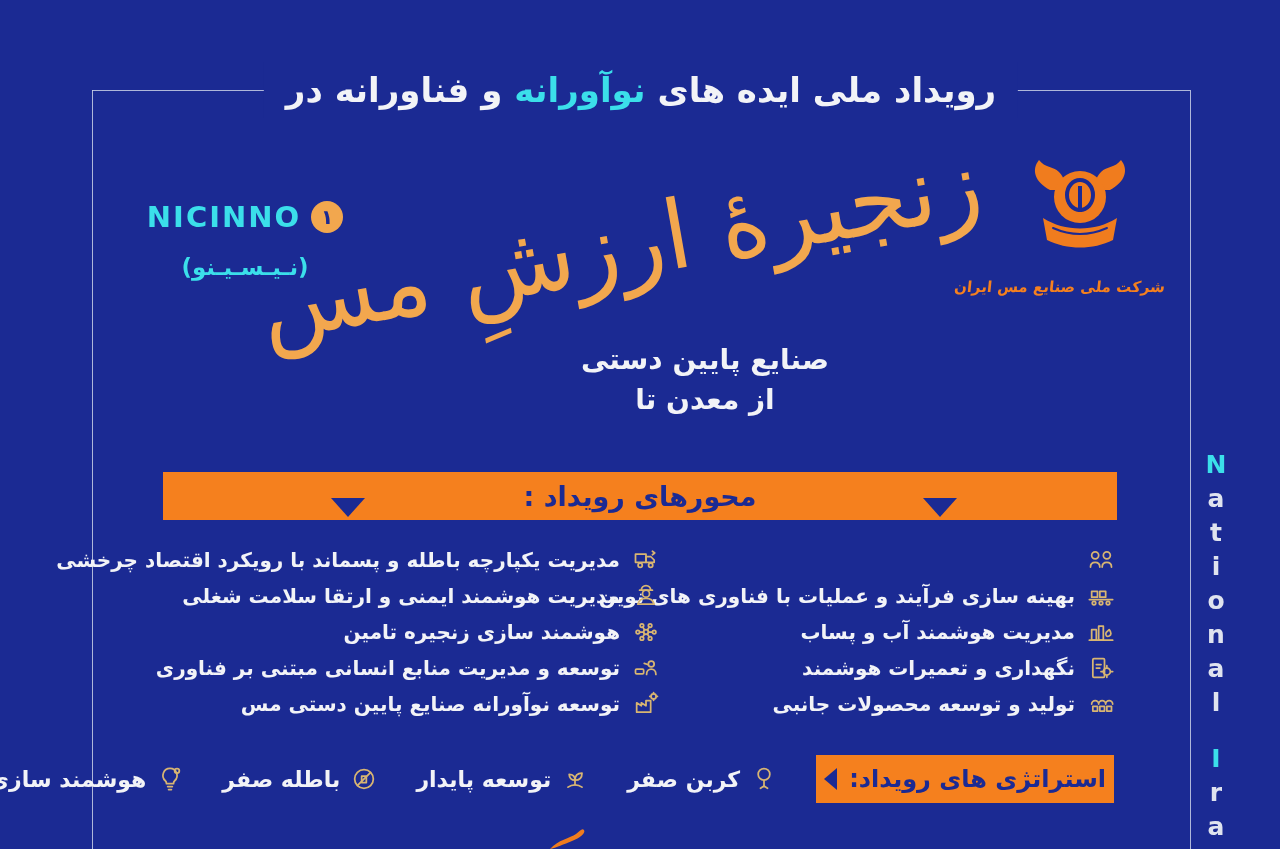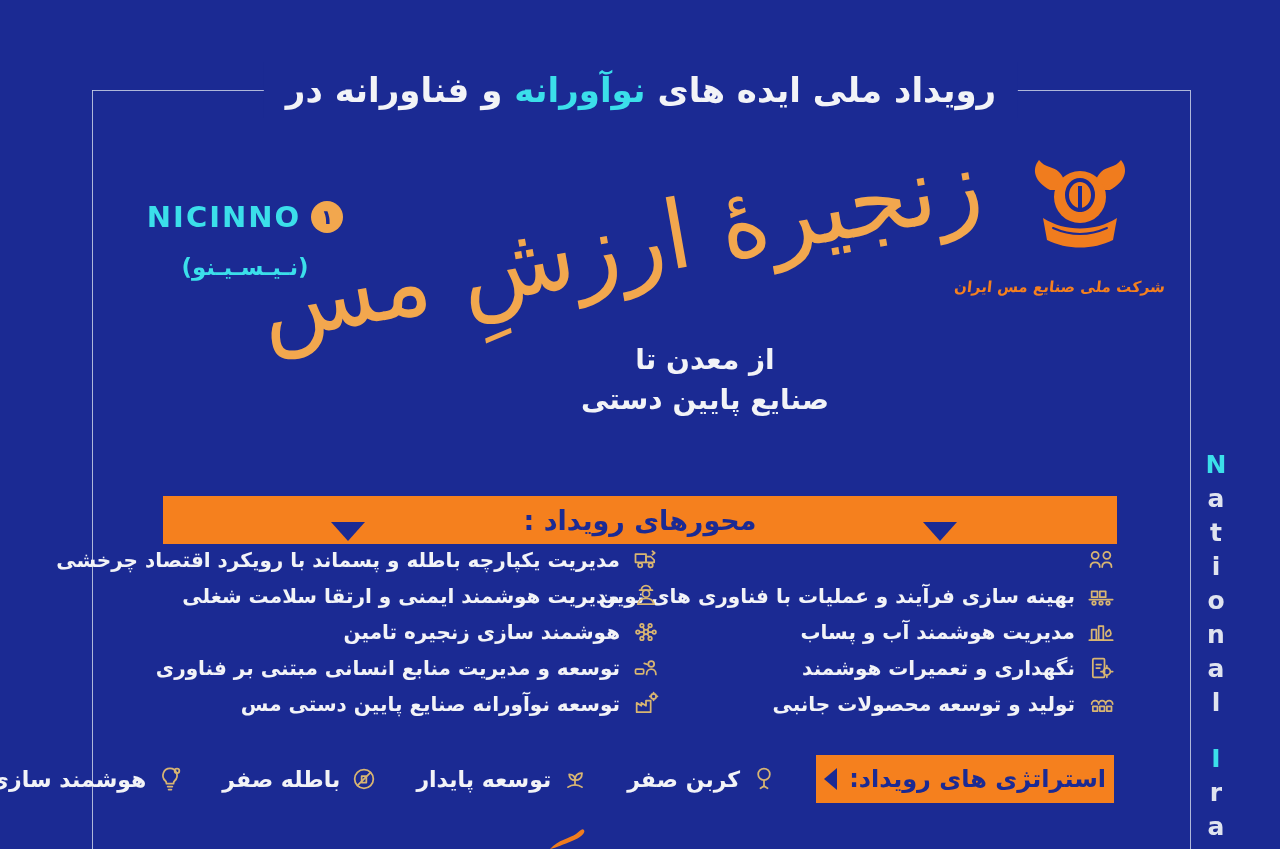--- a/index.html
+++ b/index.html
@@ -45,21 +45,21 @@
   .logo{position:absolute;left:995px;top:152px;width:170px;text-align:center;}
   .logo-caption{margin-top:2px;color:var(--orange);font-size:15px;font-weight:bold;direction:rtl;
     transform:skewX(-6deg);white-space:nowrap;}
 
   
   .subtitle{position:absolute;left:560px;top:340px;width:290px;text-align:center;direction:rtl;
     color:var(--white);font-size:28px;font-weight:bold;line-height:40px;}
 
   
   .axes-bar{position:absolute;left:163px;top:472px;width:954px;height:48px;background:var(--orange);
-    display:flex;align-items:center;justify-content:center;margin-top:24px;}
+    display:flex;align-items:center;justify-content:center;}
   .axes-bar-title{color:var(--bg);font-size:27px;font-weight:bold;direction:rtl;}
   .bar-triangle{position:absolute;width:0;height:0;bottom:3px;
     border-left:17px solid transparent;border-right:17px solid transparent;border-top:19px solid var(--bg);}
   .bar-triangle.left{left:168px;}
   .bar-triangle.right{left:760px;}
 
   
   .axes-col{position:absolute;top:545px;display:flex;flex-direction:column;gap:6px;direction:rtl;}
   .axes-col.right{right:165px;width:460px;}
   .axes-col.left{right:620px;width:520px;}
@@ -120,22 +120,22 @@
           <rect x="73" y="34" width="4" height="26"></rect>
         </g>
         <path d="M38 66 C60 80 90 80 112 66 L108 88 C88 98 62 98 42 88 Z"></path>
         <path d="M48 76 C66 84 84 84 102 76" style="fill:none;stroke:#1b2a93;stroke-width:2;"></path>
       </svg>
     </span>
     <div class="logo-caption">شرکت ملی صنایع مس ایران</div>
   </div>
 
   <div class="subtitle">
+    <div>صنایع پایین دستی</div>
     <div>از معدن تا</div>
-    <div>صنایع پایین دستی</div>
   </div>
 
   <div class="axes-bar">
     <span class="axes-bar-title">محورهای رویداد :</span>
     <span class="bar-triangle left"></span>
     <span class="bar-triangle right"></span>
   </div>
 
   <div class="axes-col right">
     <div class="axes-item">

